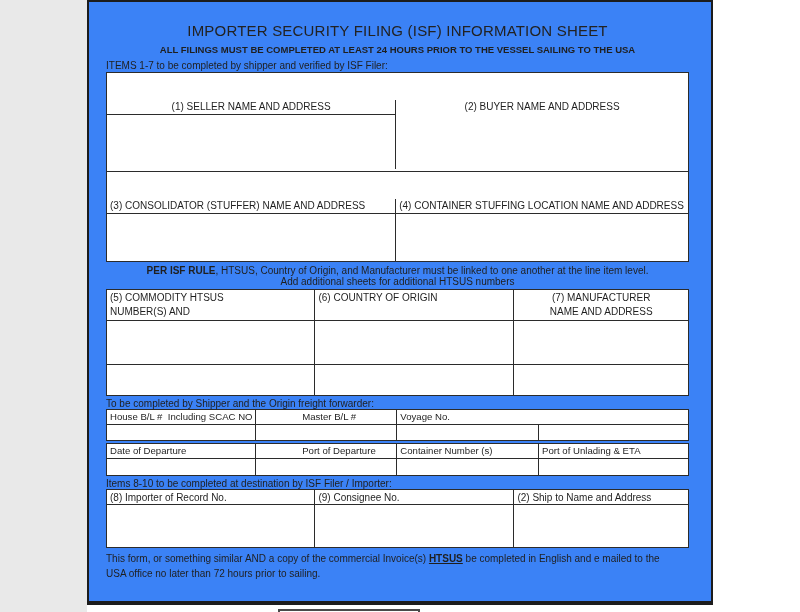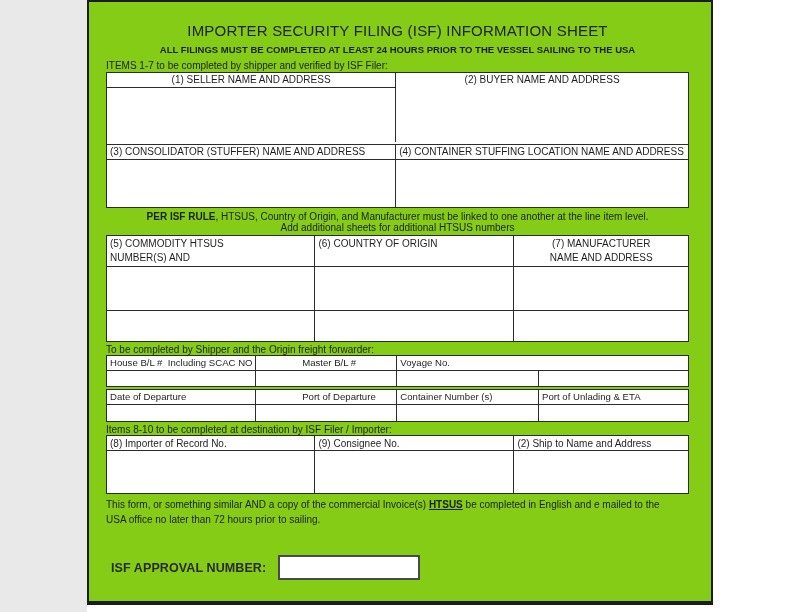--- a/index.html
+++ b/index.html
@@ -6,36 +6,36 @@
   html, body { margin: 0; padding: 0; }
   body {
     width: 800px; height: 612px; position: relative;
     background: #ffffff; color: #1f1f1f;
     font-family: "Liberation Sans", sans-serif;
     overflow: hidden;
   }
   .margin-strip { position: absolute; left: 0; top: 0; width: 87px; height: 612px; background: #e9e9e9; }
   .page {
     position: absolute; left: 87px; top: 0; width: 626px; height: 605px;
-    background: #84cc16; border: 2px solid #1c1c1c; border-bottom-width: 4px;
+    background: #3b82f6; border: 2px solid #1c1c1c; border-bottom-width: 4px;
     padding: 0 22px 0 17px;
   }
   .title { margin-top: 20px; text-align: center; font-size: 15px; font-weight: 400; letter-spacing: 0.2px; color: #222; }
   .subtitle { margin-top: 5px; text-align: center; font-size: 9.5px; font-weight: 700; }
   .note { font-size: 10px; line-height: 11px; margin-top: 5px; }
   .center-note { text-align: center; font-size: 10px; line-height: 11px; }
   .mt2 { margin-top: 2px; } .mt3 { margin-top: 3px; }
 
   .tbl { border: 1px solid #2b2b2b; font-size: 10px; background: #fff; }
   .row { display: flex; align-items: center; }
 
   
   .prow { display: flex; }
   .prow.gap { border-top: 1px solid #2b2b2b; margin-top: 2px; }
-  .pcol { width: 49.6%; }
+  .pcol { width: 49.6%; margin-top: 27px; }
   .pcol + .pcol { width: 50.4%; border-left: 1px solid #2b2b2b; }
   .phdr { height: 15px; line-height: 14px; padding: 0 3px; overflow: hidden; }
   .phdr.center { text-align: center; }
   .phdr.lined { border-bottom: 1px solid #2b2b2b; }
   .pbox.boxa { height: 54px; }
   .pbox.boxb { height: 47px; }
 
   
   .ccol { width: 33.7%; padding: 1px 3px; overflow: hidden; }
   .ccol + .ccol { width: 32%; border-left: 1px solid #2b2b2b; margin-left: 36px; }

